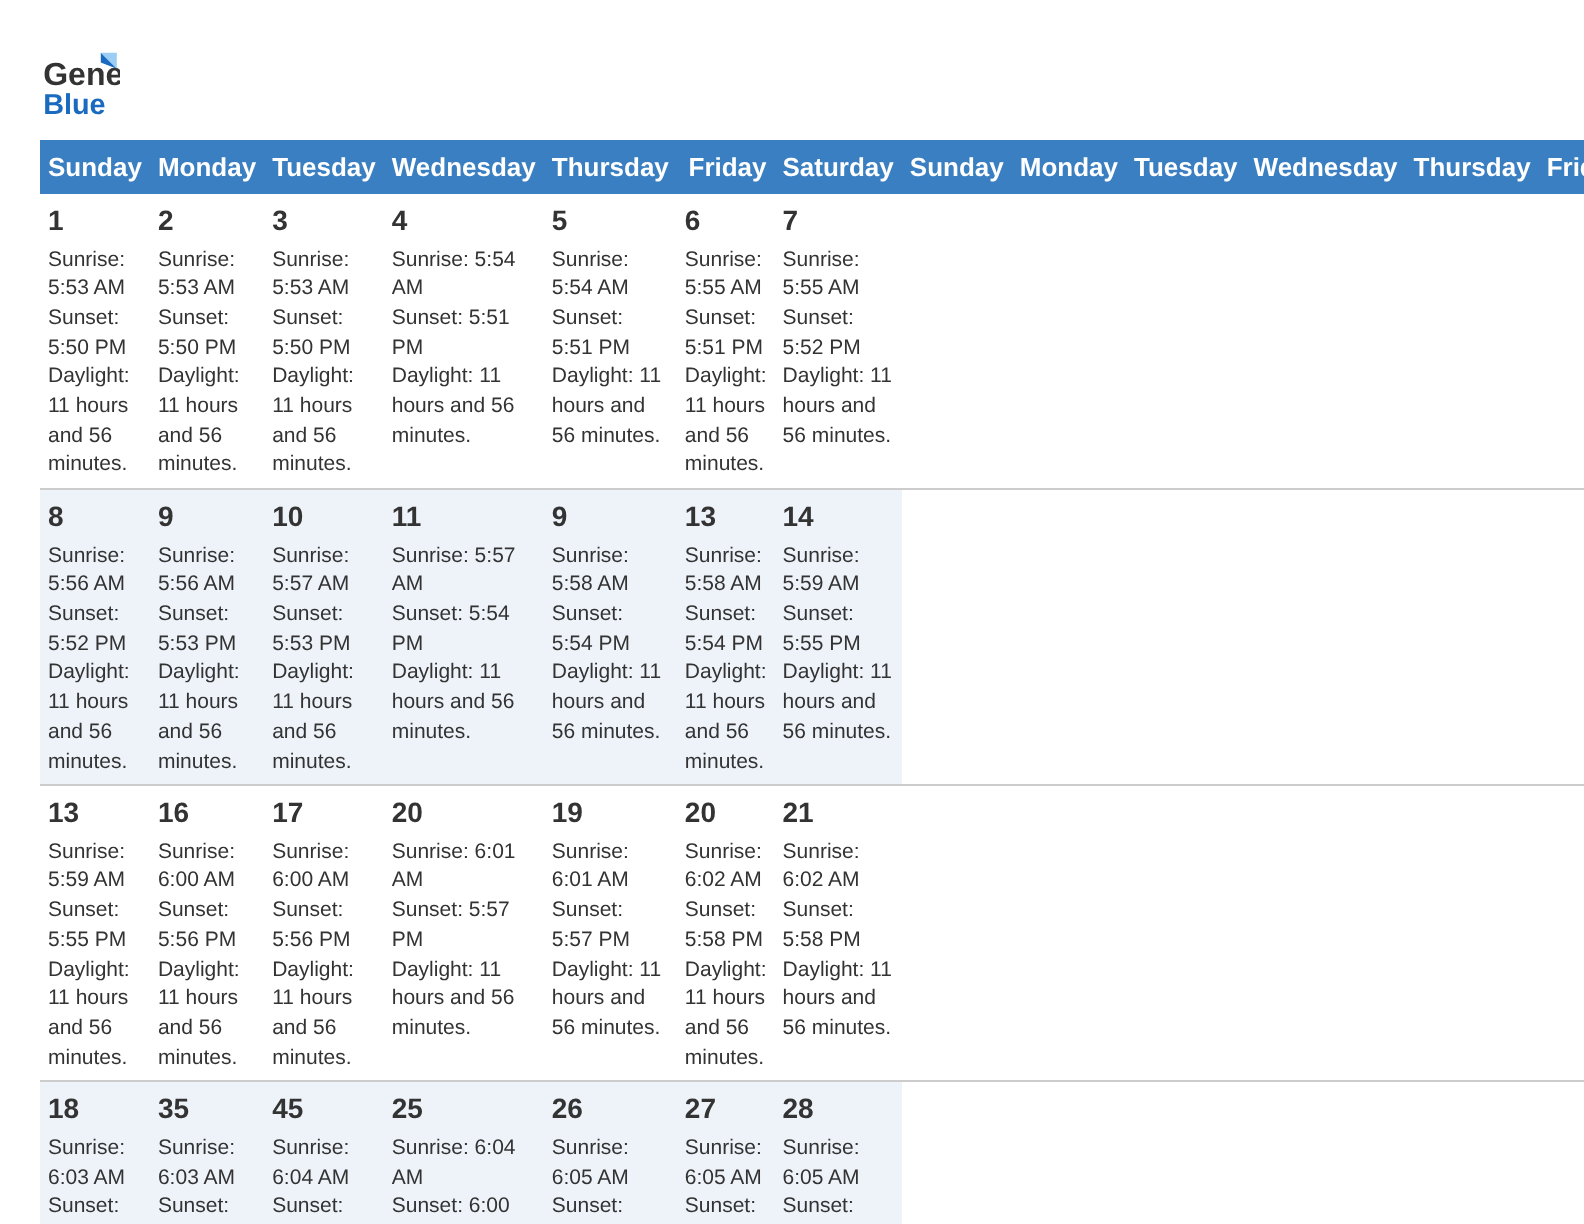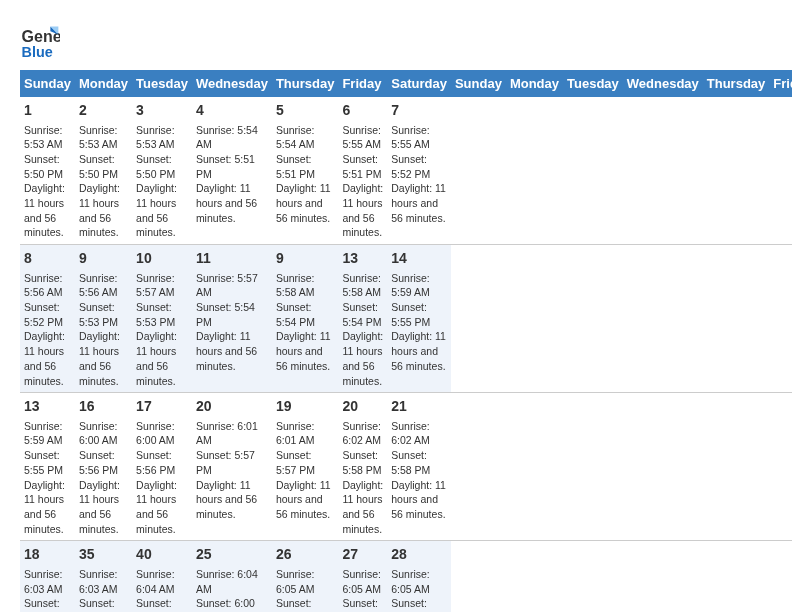--- a/index.html
+++ b/index.html
@@ -39,21 +39,21 @@
     }
     table {
       width: 100%;
       border-collapse: collapse;
       font-size: 11px;
     }
     thead tr th {
       background: #3a7fc1;
       color: #fff;
       padding: 6px 4px;
-      text-align: left;
+      text-align: right;
       font-size: 13px;
       font-weight: bold;
     }
     tbody tr {
       border-bottom: 1px solid #ccc;
     }
     tbody tr:nth-child(odd) {
       background: #fff;
     }
     tbody tr:nth-child(even) {
@@ -134,20 +134,20 @@
         <td><span class="day-num">16</span><span>Sunrise: 6:00 AM</span><br><span>Sunset: 5:56 PM</span><br><span>Daylight: 11 hours and 56 minutes.</span></td>
         <td><span class="day-num">17</span><span>Sunrise: 6:00 AM</span><br><span>Sunset: 5:56 PM</span><br><span>Daylight: 11 hours and 56 minutes.</span></td>
         <td><span class="day-num">20</span><span>Sunrise: 6:01 AM</span><br><span>Sunset: 5:57 PM</span><br><span>Daylight: 11 hours and 56 minutes.</span></td>
         <td><span class="day-num">19</span><span>Sunrise: 6:01 AM</span><br><span>Sunset: 5:57 PM</span><br><span>Daylight: 11 hours and 56 minutes.</span></td>
         <td><span class="day-num">20</span><span>Sunrise: 6:02 AM</span><br><span>Sunset: 5:58 PM</span><br><span>Daylight: 11 hours and 56 minutes.</span></td>
         <td><span class="day-num">21</span><span>Sunrise: 6:02 AM</span><br><span>Sunset: 5:58 PM</span><br><span>Daylight: 11 hours and 56 minutes.</span></td>
       </tr>
       <tr>
         <td><span class="day-num">18</span><span>Sunrise: 6:03 AM</span><br><span>Sunset: 5:59 PM</span><br></td>
         <td><span class="day-num">35</span><span>Sunrise: 6:03 AM</span><br><span>Sunset: 5:59 PM</span><br></td>
-        <td><span class="day-num">40</span><span>Sunrise: 6:04 AM</span><br><span>Sunset: 6:00 PM</span><br></td>
+        <td><span class="day-num">45</span><span>Sunrise: 6:04 AM</span><br><span>Sunset: 6:00 PM</span><br></td>
         <td><span class="day-num">25</span><span>Sunrise: 6:04 AM</span><br><span>Sunset: 6:00 PM</span><br></td>
         <td><span class="day-num">26</span><span>Sunrise: 6:05 AM</span><br><span>Sunset: 6:01 PM</span><br></td>
         <td><span class="day-num">27</span><span>Sunrise: 6:05 AM</span><br><span>Sunset: 6:01 PM</span><br></td>
         <td><span class="day-num">28</span><span>Sunrise: 6:05 AM</span><br><span>Sunset: 6:02 PM</span><br></td>
       </tr>
     </tbody>
 </table>
 
 </body></html>

